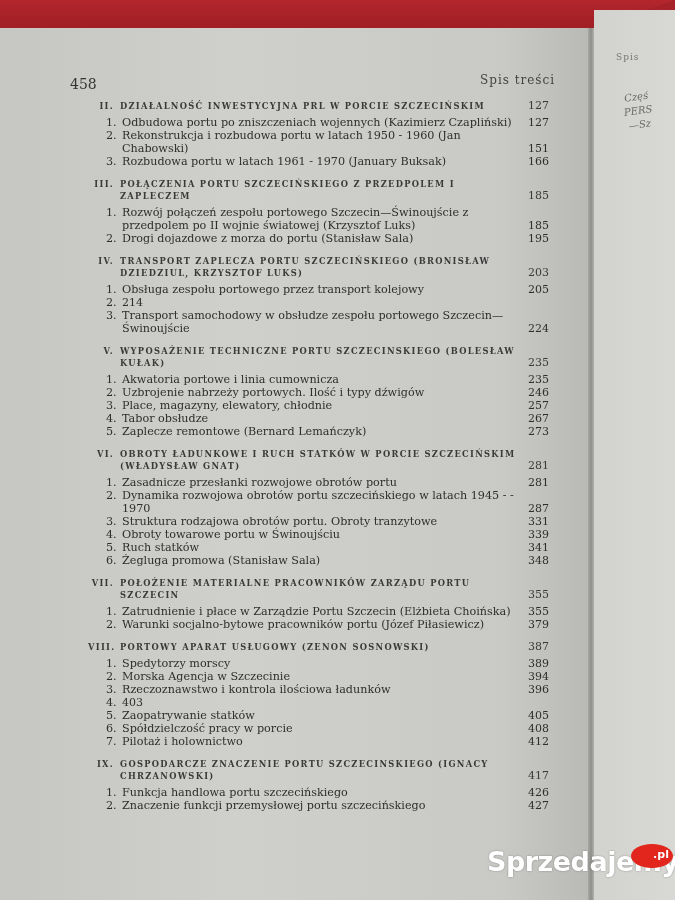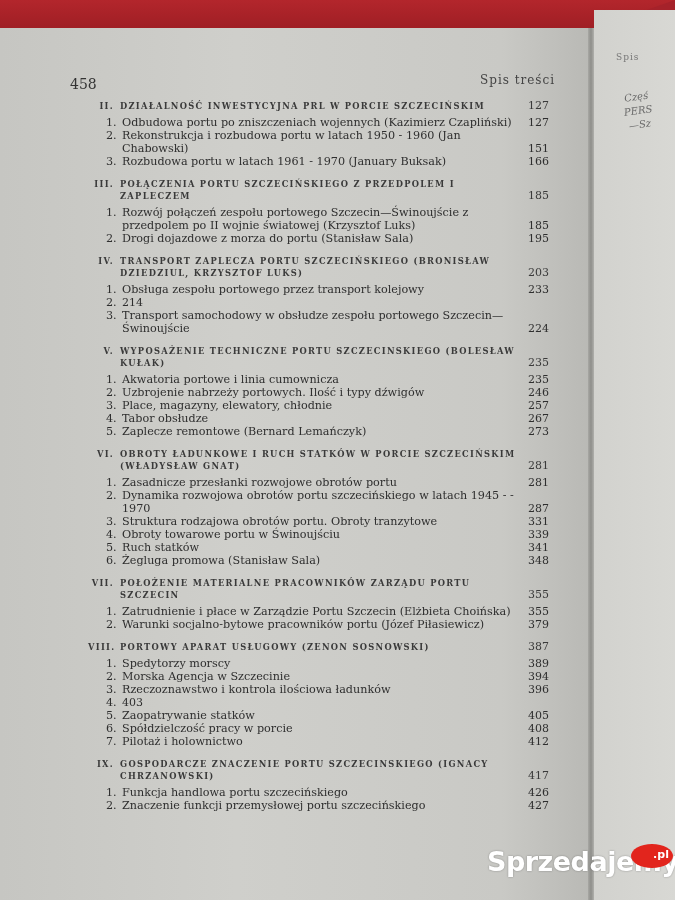--- a/index.html
+++ b/index.html
@@ -87,21 +87,21 @@
     </div>
     <div class="chapter">
       <div class="ch-title">
        <span class="roman">IV.</span>
        <span class="txt">Transport zaplecza portu szczecińskiego (Bronisław Dziedziul, Krzysztof Luks)</span>
        <span class="num">203</span>
      </div>
       <div class="entry">
          <span class="n">1.</span>
          <span class="txt">Obsługa zespołu portowego przez transport kolejowy</span>
-         <span class="num">233</span>
+         <span class="num">205</span>
        </div>
       <div class="entry">
          <span class="n">2.</span>
          <span class="num">214</span>
        </div>
       <div class="entry">
          <span class="n">3.</span>
          <span class="txt">Transport samochodowy w obsłudze zespołu portowego Szczecin—Świnoujście</span>
          <span class="num">224</span>
        </div>

